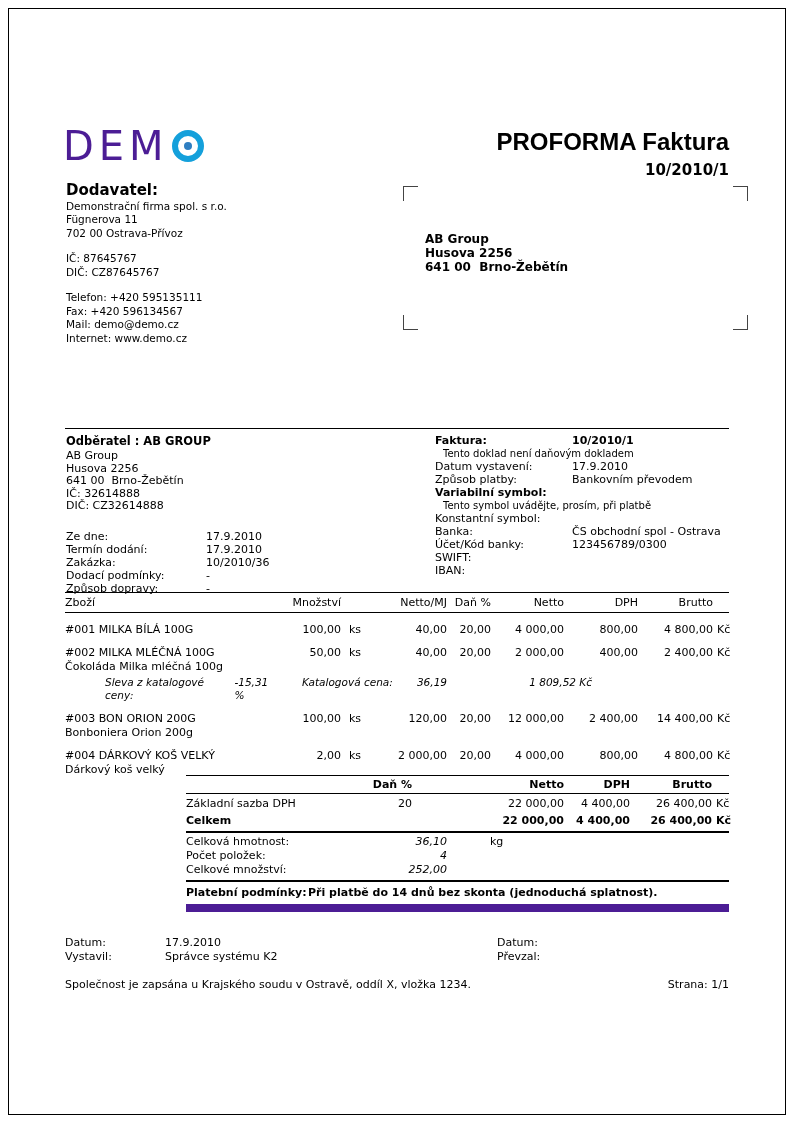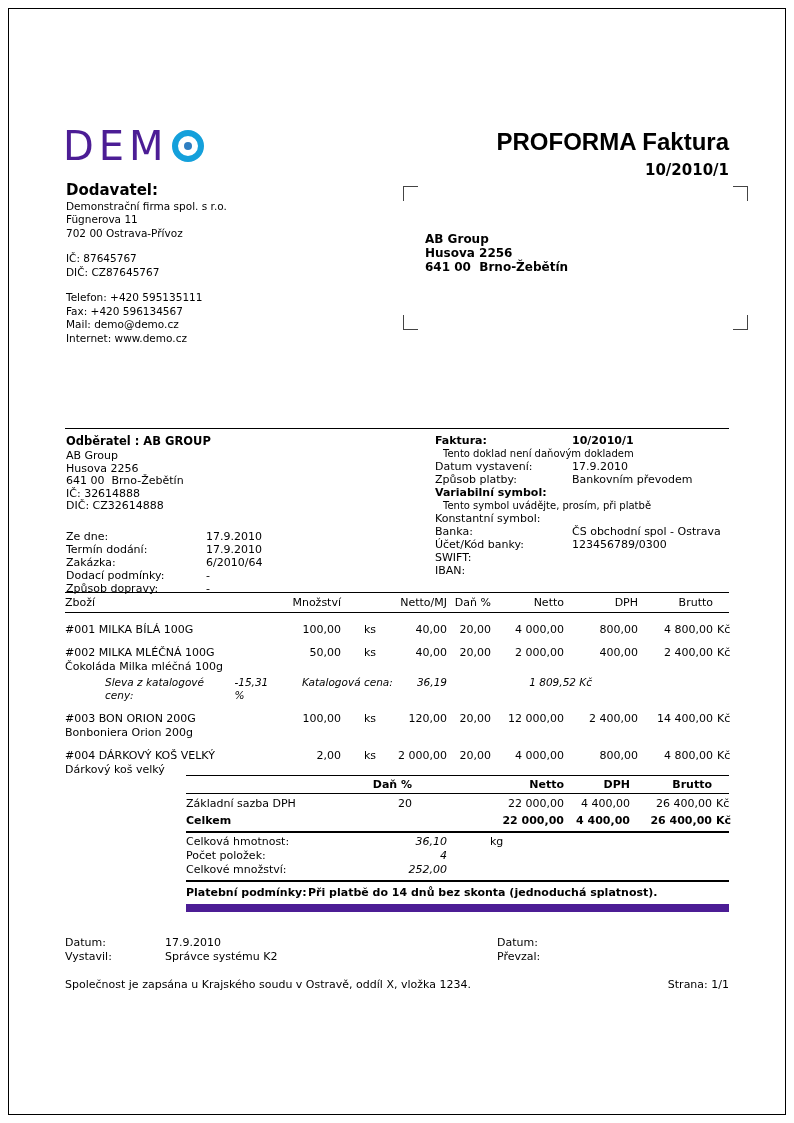--- a/index.html
+++ b/index.html
@@ -47,21 +47,21 @@
   .kv2 .k{width:137px;flex:none}
   .kv2 .v{white-space:nowrap}
   .small-note{font-size:10px;padding-left:8px;line-height:13px;white-space:nowrap}
   .bold{font-weight:bold}
 
   
   .items{position:absolute;left:65px;top:592px;width:664px}
   .grid{display:grid;grid-template-columns:220px 56px 24px 82px 44px 73px 74px 75px 16px}
   .items-header{border-top:1px solid #000;border-bottom:1px solid #000;height:19px;align-items:center}
   .c-r{text-align:right}
-  .c-unit{padding-left:23px}
+  .c-unit{padding-left:8px}
   .c-kc{padding-left:4px}
   .item{margin-top:10px}
   .item-line{line-height:13px}
   .item-desc{line-height:13px;margin-top:1px}
   .discount{display:flex;font-style:italic;font-size:10.5px;line-height:13px;margin-top:3px}
   .d1{width:216px;display:flex;justify-content:space-between;padding-left:40px;box-sizing:border-box}
   .d3{width:145px;margin-left:21px;display:flex;justify-content:space-between}
   .d4{width:145px;text-align:right}
 
   
@@ -141,21 +141,21 @@
       <div class="kv">
           <span class="k">Ze dne:</span>
           <span class="v">17.9.2010</span>
         </div>
       <div class="kv">
           <span class="k">Termín dodání:</span>
           <span class="v">17.9.2010</span>
         </div>
       <div class="kv">
           <span class="k">Zakázka:</span>
-          <span class="v">6/2010/64</span>
+          <span class="v">10/2010/36</span>
         </div>
       <div class="kv">
           <span class="k">Dodací podmínky:</span>
           <span class="v">-</span>
         </div>
       <div class="kv">
           <span class="k">Způsob dopravy:</span>
           <span class="v">-</span>
         </div>
     </div>

